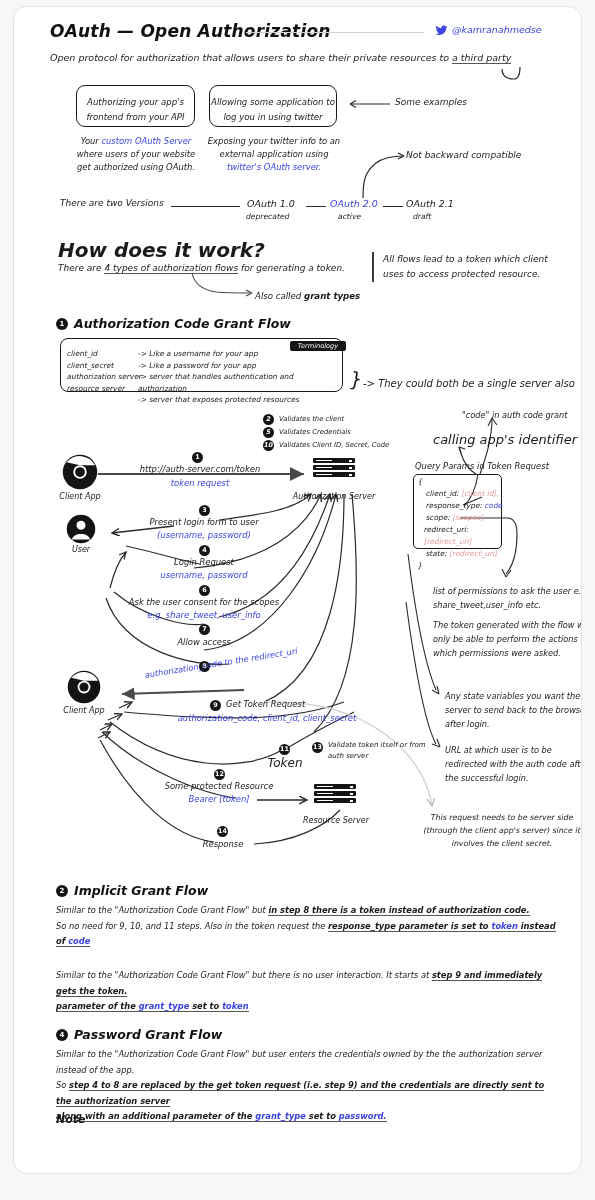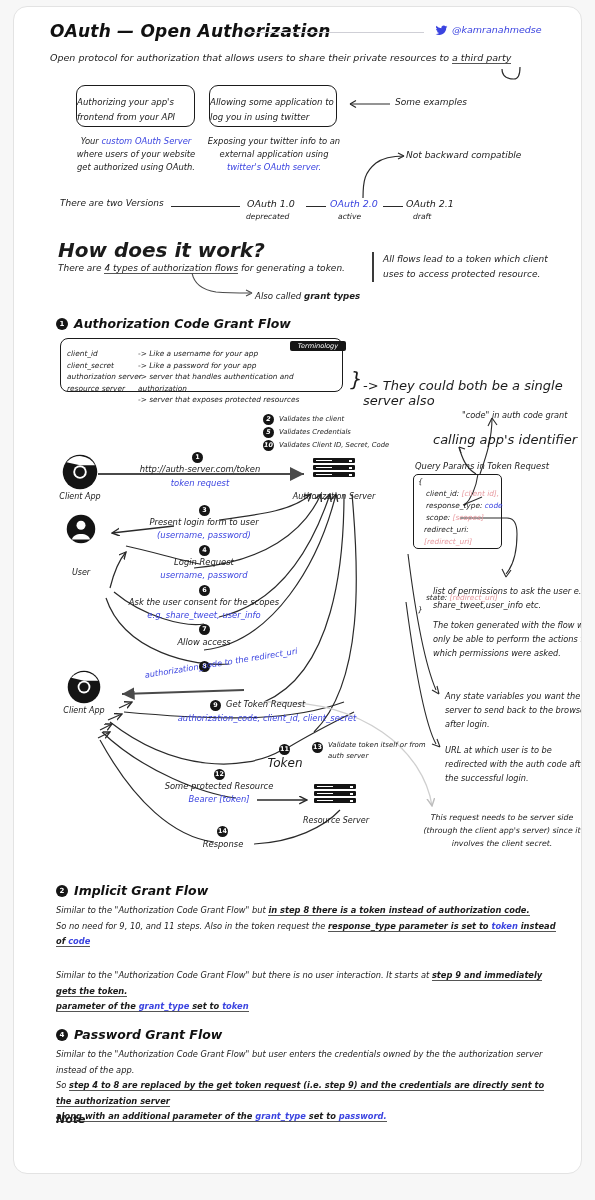--- a/index.html
+++ b/index.html
@@ -24,21 +24,21 @@
   
   #hdr-title{ left:36px; top:14px; font-size:17px; font-weight:bold; font-style:italic;
               letter-spacing:.2px; color:#111; }
   #hdr-rule{ left:232px; top:25px; width:178px; height:1px; background:#cfcfd6; }
   #hdr-handle{ left:438px; top:17px; font-size:9.5px; font-style:italic; color:#3b44e0; }
   #twitter-bird{ left:421px; top:17px; }
   #subtitle{ left:36px; top:45px; font-size:9.5px; }
 
   
   .exbox{ border:1.4px solid #1b1b1b; border-radius:9px; box-sizing:border-box;
-          font-size:8.6px; line-height:15px; padding-top:9px; }
+          font-size:8.6px; line-height:15px; text-align:center; padding-top:9px; }
   #exbox1{ left:62px; top:78px; width:119px; height:42px; }
   #exbox2{ left:195px; top:78px; width:128px; height:42px; }
   #excap1{ left:58px; top:128px; width:128px; font-size:8.4px; line-height:13px; text-align:center; }
   #excap2{ left:192px; top:128px; width:136px; font-size:8.4px; line-height:13px; text-align:center; }
   #some-examples{ left:381px; top:90px; font-size:9px; }
   #nbc{ left:392px; top:143px; font-size:9px; }
 
   
   #ver-lead{ left:46px; top:191px; font-size:9px; }
   #ver-line1{ left:157px; top:199px; width:69px; height:1.4px; background:#2a2a2a; }
@@ -78,21 +78,21 @@
 
   
   #term-box{ left:46px; top:331px; width:283px; height:54px;
              border:1.3px solid #1b1b1b; border-radius:8px; box-sizing:border-box; }
   #term-tag{ left:276px; top:334px; width:56px; height:10px; background:#151515; color:#fff;
              font-size:6.6px; font-style:italic; text-align:center; line-height:10px; border-radius:2px;}
   .termrow{ font-size:7.4px; line-height:11.5px; }
   #term-keys{ left:53px; top:341px; width:86px; }
   #term-vals{ left:124px; top:341px; width:205px; }
   #brace{ left:336px; top:360px; font-size:20px; font-style:italic; color:#1b1b1b; }
-  #brace-txt{ left:349px; top:371px; font-size:13px; }
+  #brace-txt{ left:349px; top:371px; font-size:10px; }
 
   
   #flow{ left:0; top:395px; width:569px; height:460px; }
   .node-label{ font-size:8px; font-style:italic; text-align:center; }
   .step{ position:absolute; width:11px; height:11px; border-radius:50%; background:#151515;
          color:#fff; font-size:6.4px; font-weight:bold; text-align:center; line-height:11px; }
   .flowtxt{ font-size:8.4px; font-style:italic; text-align:center; }
   .flowsub{ font-size:8.4px; font-style:italic; text-align:center; color:#3b44e0; }
 
   
@@ -310,21 +310,21 @@
         <div class="bar"></div>
         <div class="bar"></div>
     </div>
     <div class="abs node-label hw" style="left:268px;top:90px;width:104px;">Authorization Server</div>
 
     <svg class="abs" style="left:52px;top:112px;" width="30" height="30" viewBox="0 0 40 40">
       <circle cx="20" cy="20" r="19" fill="#141414"></circle>
       <circle cx="20" cy="15" r="6" fill="#ffffff"></circle>
       <path d="M8 34 C9 24, 31 24, 32 34 Z" fill="#ffffff"></path>
     </svg>
-    <div class="abs node-label hw" style="left:48px;top:143px;width:38px;margin-top:23px;">User</div>
+    <div class="abs node-label hw" style="left:48px;top:143px;width:38px;">User</div>
 
     <svg class="abs" style="left:53px;top:268px;" width="34" height="34" viewBox="0 0 48 48">
       <circle cx="24" cy="24" r="23" fill="#141414"></circle>
       <circle cx="24" cy="24" r="9" fill="#ffffff"></circle>
       <circle cx="24" cy="24" r="6.5" fill="#141414"></circle>
       <path d="M24 15 L44 15 A23 23 0 0 0 6 11 Z" fill="#ffffff"></path>
     </svg>
     <div class="abs node-label hw" style="left:38px;top:304px;width:64px;">Client App</div>
 
     <div class="abs server" style="left:300px;top:382px;">
@@ -389,21 +389,21 @@
         <span class="blue">code</span>
       </div>
       <div class="qp-line" style="padding-left:8px;">
         <span>scope:</span>
         <span class="red">[scopes]</span>
       </div>
       <div class="qp-line" style="padding-left:6px;">
         <span>redirect_uri:</span>
         <span class="red">[redirect_uri]</span>
       </div>
-      <div class="qp-line" style="padding-left:8px;margin-top:44px;">
+      <div class="qp-line" style="padding-left:8px;">
         <span>state:</span>
         <span class="red">[redirect_uri]</span>
       </div>
       <div class="qp-line">}</div>
     </div>
 
     <div class="abs hw ann" id="ann-scope">list of permissions to ask the user e.g. share_tweet,user_info etc.</div>
     <div class="abs hw ann" id="ann-token">The token generated with the flow will only be able to perform the actions for which permissions were asked.</div>
     <div class="abs hw ann" id="ann-state">Any state variables you want the server to send back to the browser after login.</div>
     <div class="abs hw ann" id="ann-redir">URL at which user is to be redirected with the auth code after the successful login.</div>

